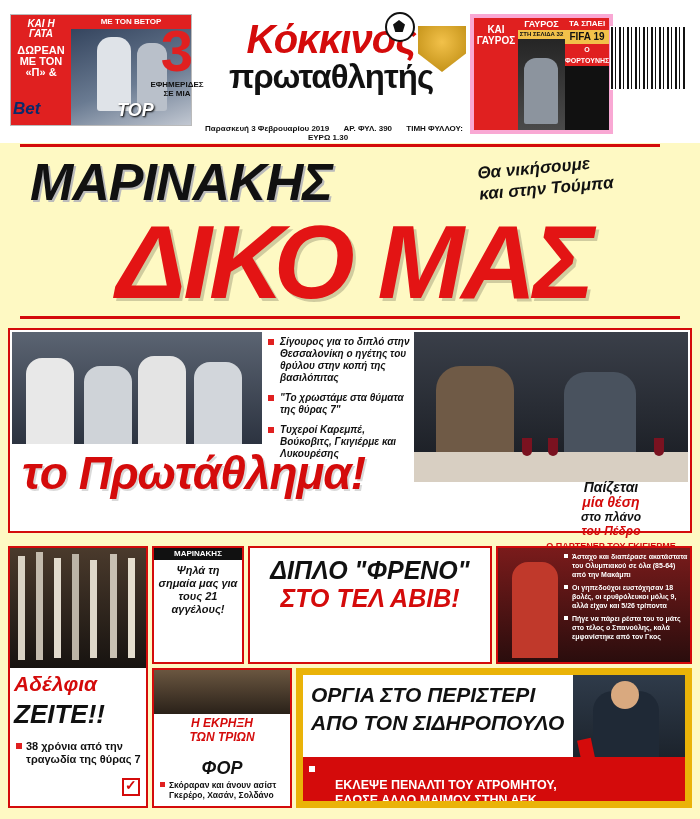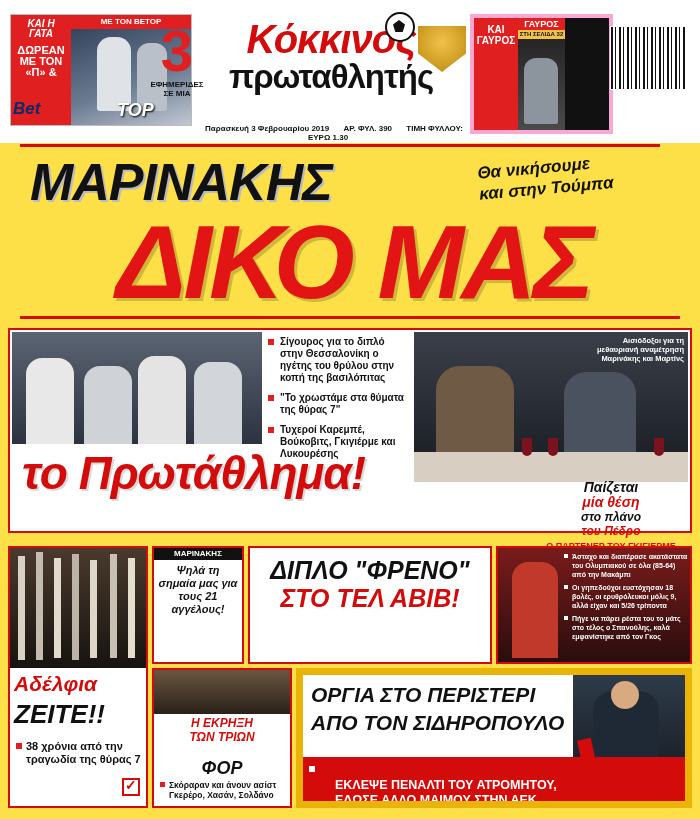--- a/index.html
+++ b/index.html
@@ -1,17 +1,17 @@
 <!DOCTYPE html>
 <html><head>
 <meta charset="utf-8">
 <style>
   html,body{margin:0;padding:0;background:#e9e9e9;}
   body{font-family:"Liberation Sans",sans-serif;}
-  #page{position:relative;width:700px;height:819px;background:#fde047;overflow:hidden;}
+  #page{position:relative;width:700px;height:819px;background:#fef9c3;overflow:hidden;}
 
   
   .masthead{position:absolute;left:0;top:0;width:700px;height:143px;background:#fff;}
   .mast-left{position:absolute;left:10px;top:14px;width:180px;height:110px;border:1px solid #bbb;background:#fff;overflow:hidden;}
   .ml-red{position:absolute;left:0;top:0;width:60px;height:110px;background:#e02020;}
   .ml-red .t1{position:absolute;left:3px;top:4px;width:54px;color:#fff;font-weight:bold;font-size:10px;line-height:10px;text-align:center;font-style:italic;}
   .ml-red .t2{position:absolute;left:2px;top:30px;width:56px;color:#fff;font-weight:bold;font-size:11px;line-height:11px;text-align:center;}
   .ml-bet{position:absolute;left:2px;top:84px;width:56px;color:#0a2a6b;font-weight:bold;font-size:17px;font-style:italic;}
   .ml-bet b{color:#e02020;}
   .ml-photo{position:absolute;left:60px;top:0;width:120px;height:110px;background:linear-gradient(160deg,#2b3b55,#6a7b92 60%,#c2c8d2);}
@@ -60,21 +60,21 @@
   .kicker{position:absolute;left:470px;top:10px;width:200px;transform:rotate(-5deg);}
   .kicker div{font-size:17px;font-weight:bold;color:#111;font-style:italic;line-height:21px;}
   .diko{position:absolute;left:16px;top:66px;width:660px;text-align:center;font-size:104px;line-height:104px;font-weight:bold;color:#e31414;font-style:italic;letter-spacing:-3px;text-shadow:3px 3px 0 rgba(0,0,0,.18);}
   .hl-underline{position:absolute;left:12px;top:172px;width:660px;height:3px;background:#d40b0b;}
 
   
   .band{position:absolute;left:8px;top:328px;width:684px;height:205px;border:2px solid #d40b0b;box-sizing:border-box;background:#fff;}
   .ph-left{position:absolute;left:2px;top:2px;width:250px;height:112px;background:linear-gradient(#5b6472,#2c3340);overflow:hidden;}
   .ph-left .man{position:absolute;bottom:0;width:48px;background:#e8e8e8;border-radius:16px 16px 0 0;}
   .bullets{position:absolute;left:258px;top:6px;width:142px;}
-  .bullets li{list-style:none;margin:0 0 8px 0;padding:0 0 0 12px;position:relative;font-size:10px;line-height:12px;font-weight:bold;color:#111;}
+  .bullets li{list-style:none;margin:0 0 8px 0;padding:0 0 0 12px;position:relative;font-size:10px;line-height:12px;font-weight:bold;color:#111;font-style:italic;}
   .bullets li:before{content:"";position:absolute;left:0;top:3px;width:6px;height:6px;background:#e02020;}
   .bullets ul{margin:0;padding:0;}
   .ph-right{position:absolute;left:404px;top:2px;width:274px;height:150px;background:linear-gradient(#3a3f49,#171a20);overflow:hidden;}
   .ph-right .cap{position:absolute;right:4px;top:4px;width:92px;color:#fff;font-size:7.5px;line-height:9px;font-weight:bold;text-align:right;}
   .ph-right .t1{position:absolute;left:22px;top:34px;width:78px;height:110px;background:#6f5a46;border-radius:24px 24px 0 0;}
   .ph-right .t2{position:absolute;left:150px;top:40px;width:72px;height:104px;background:#49525e;border-radius:22px 22px 0 0;}
   .ph-right .table{position:absolute;left:0;bottom:0;width:274px;height:30px;background:#d8cfc2;}
   .ph-right .glass{position:absolute;bottom:26px;width:10px;height:18px;background:#7a1220;border-radius:0 0 5px 5px;}
 
   .sideblock{position:absolute;left:524px;top:150px;width:154px;text-align:center;}
@@ -179,20 +179,25 @@
       <span>ΤΙΜΗ ΦΥΛΛΟΥ: ΕΥΡΩ 1.30</span>
     </div>
 
     <div class="mast-right">
       <div class="mr-left">ΚΑΙ ΓΑΥΡΟΣ</div>
       <div class="mr-mid">
         <div class="hdr">ΓΑΥΡΟΣ</div>
         <div class="sub">ΣΤΗ ΣΕΛΙΔΑ 32</div>
         <div class="fig"></div>
       </div>
+      <div class="mr-right">
+        <div class="r1">ΤΑ ΣΠΑΕΙ</div>
+        <div class="r2">FIFA 19</div>
+        <div class="r3">Ο ΦΟΡΤΟΥΝΗΣ</div>
+      </div>
     </div>
 
     <div class="barcode"></div>
   </div>
 
   <div class="hl">
     <div class="hl-red-line"></div>
     <div class="marinakis">ΜΑΡΙΝΑΚΗΣ</div>
     <div class="kicker">
       <div>Θα νικήσουμε</div>
@@ -212,21 +217,20 @@
 
     <div class="bullets">
       <ul>
         <li>Σίγουρος για το διπλό στην Θεσσαλονίκη ο ηγέτης του θρύλου στην κοπή της βασιλόπιτας</li>
         <li>"Το χρωστάμε στα θύματα της θύρας 7"</li>
         <li>Τυχεροί Καρεμπέ, Βούκοβιτς, Γκιγιέρμε και Λυκουρέσης</li>
       </ul>
     </div>
 
     <div class="ph-right">
-      <div class="cap">Αισιόδοξοι για τη μεθαυριανή αναμέτρηση Μαρινάκης και Μαρτίνς</div>
       <div class="t1"></div>
       <div class="t2"></div>
       <div class="table"></div>
       <div class="glass" style="left:108px;"></div>
       <div class="glass" style="left:134px;"></div>
       <div class="glass" style="left:240px;"></div>
     </div>
 
     <div class="sideblock">
       <div class="a">Παίζεται</div>

